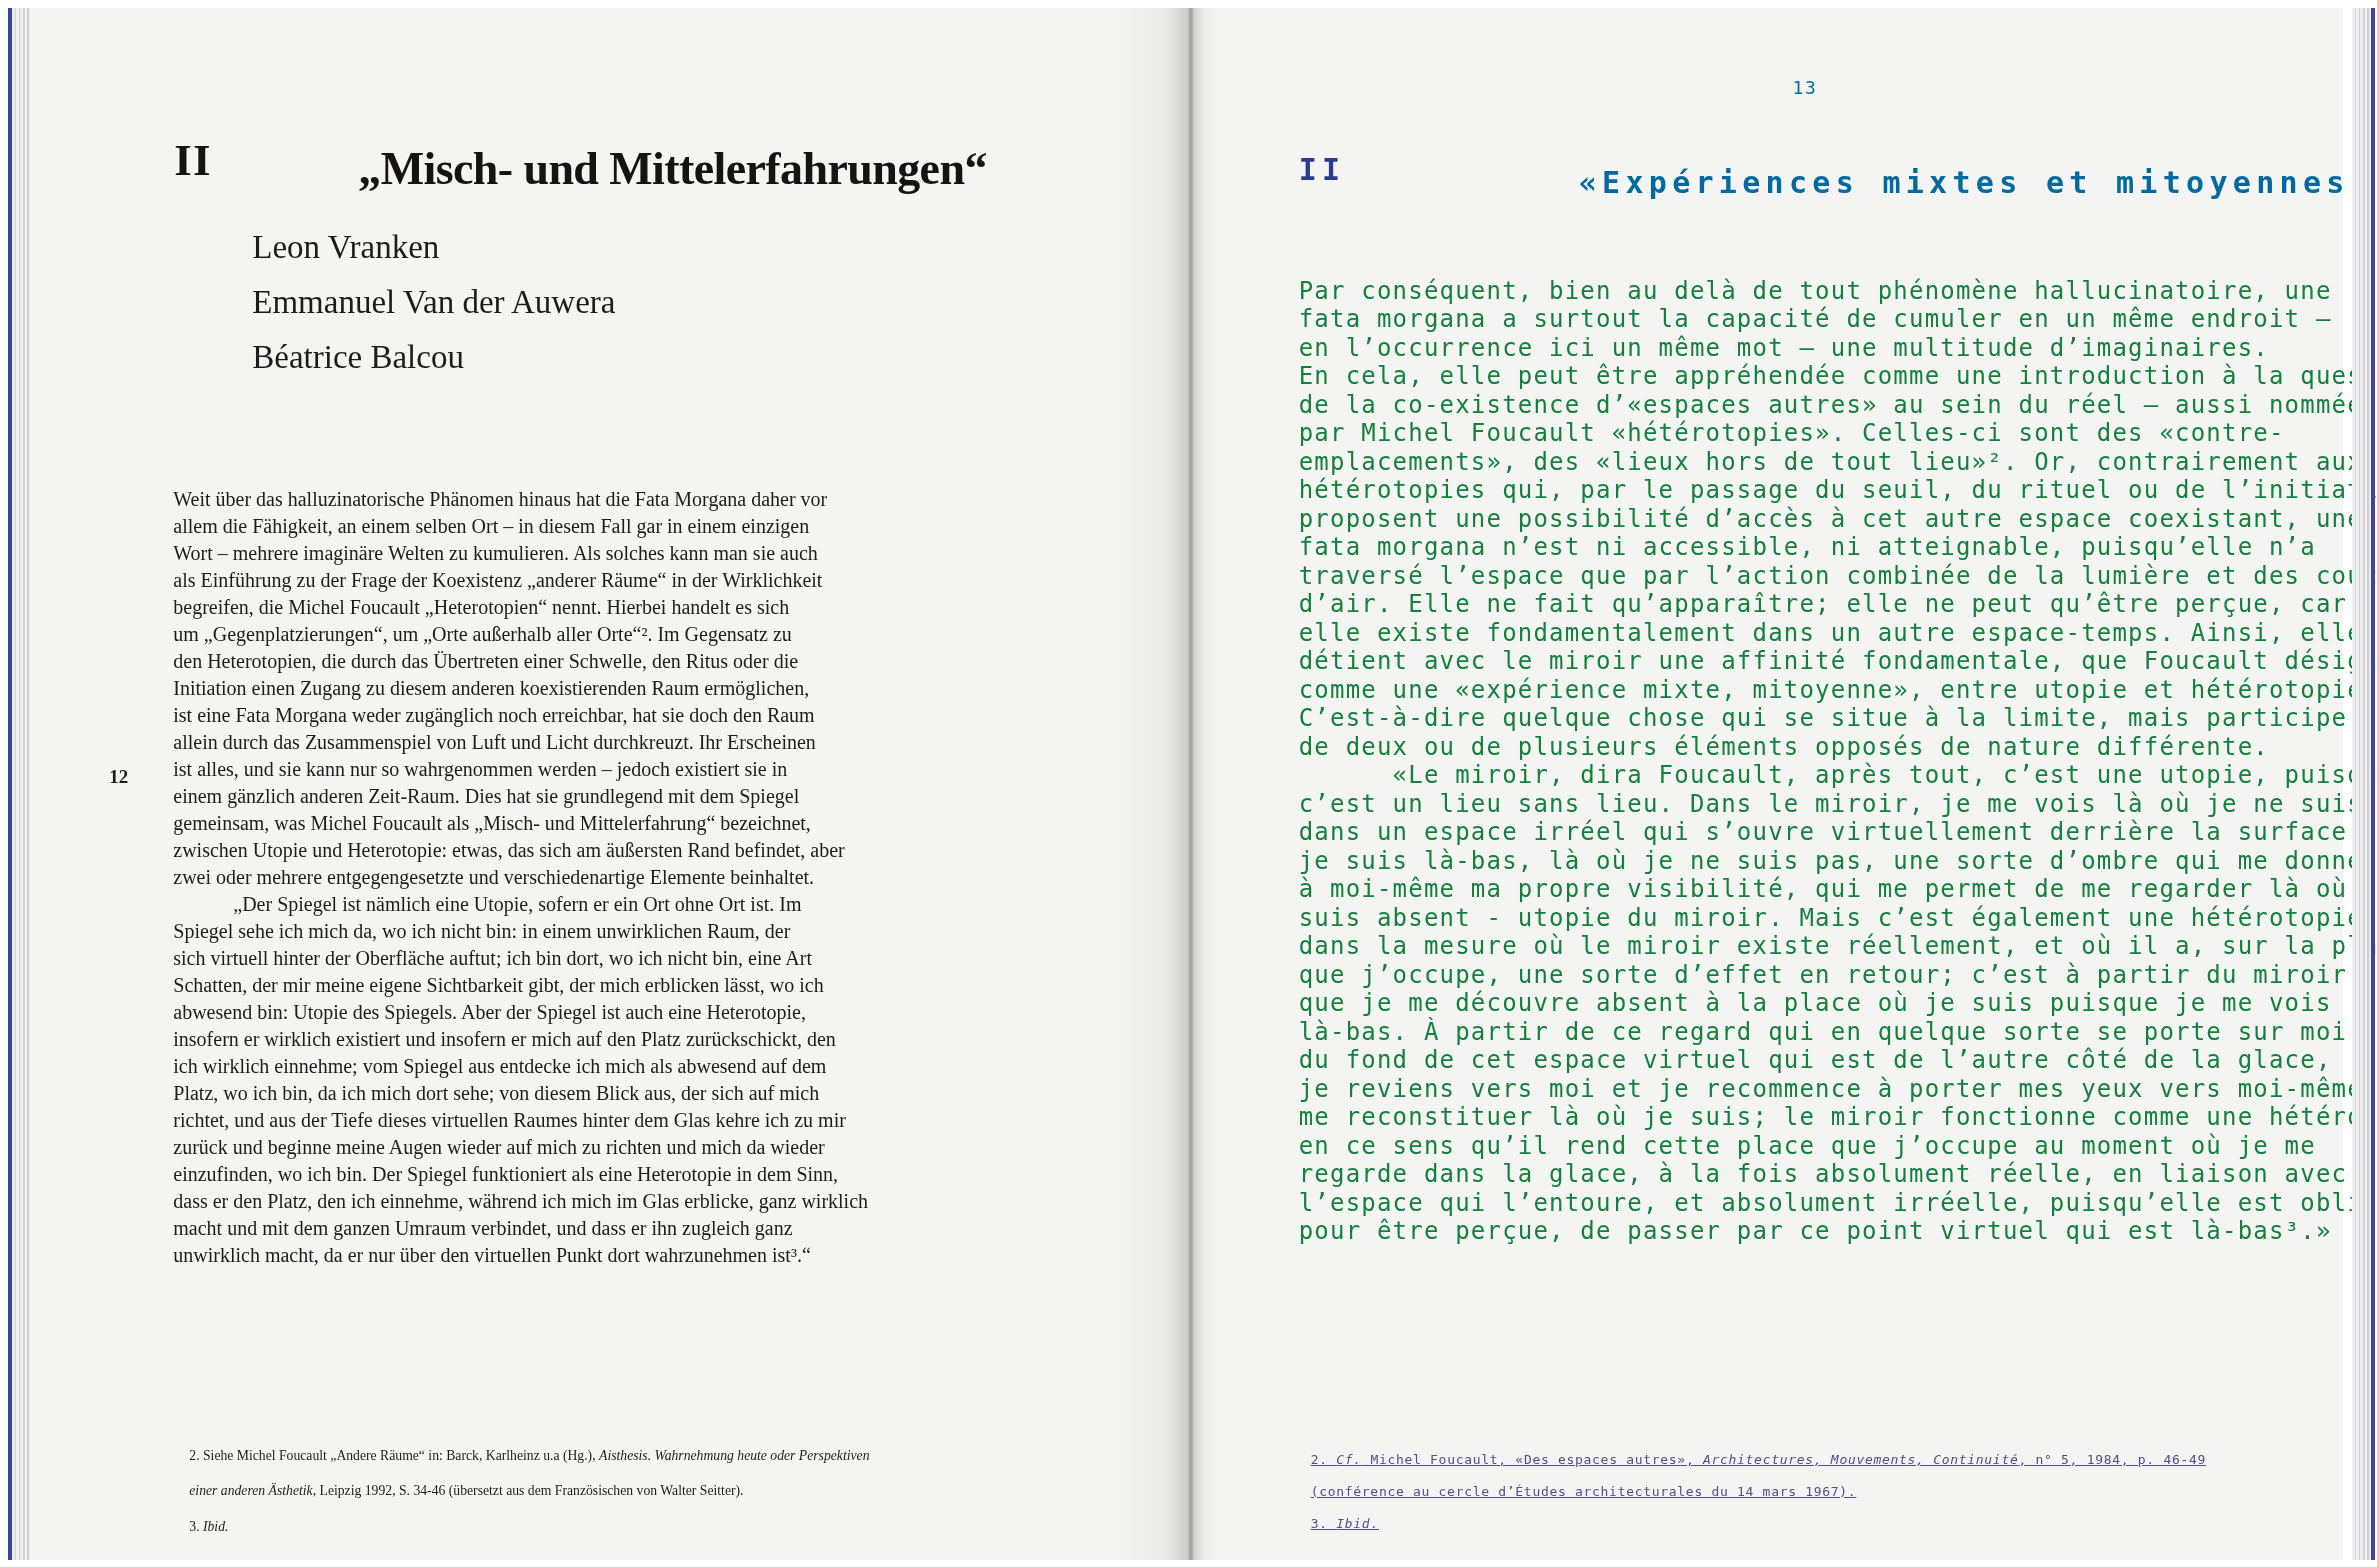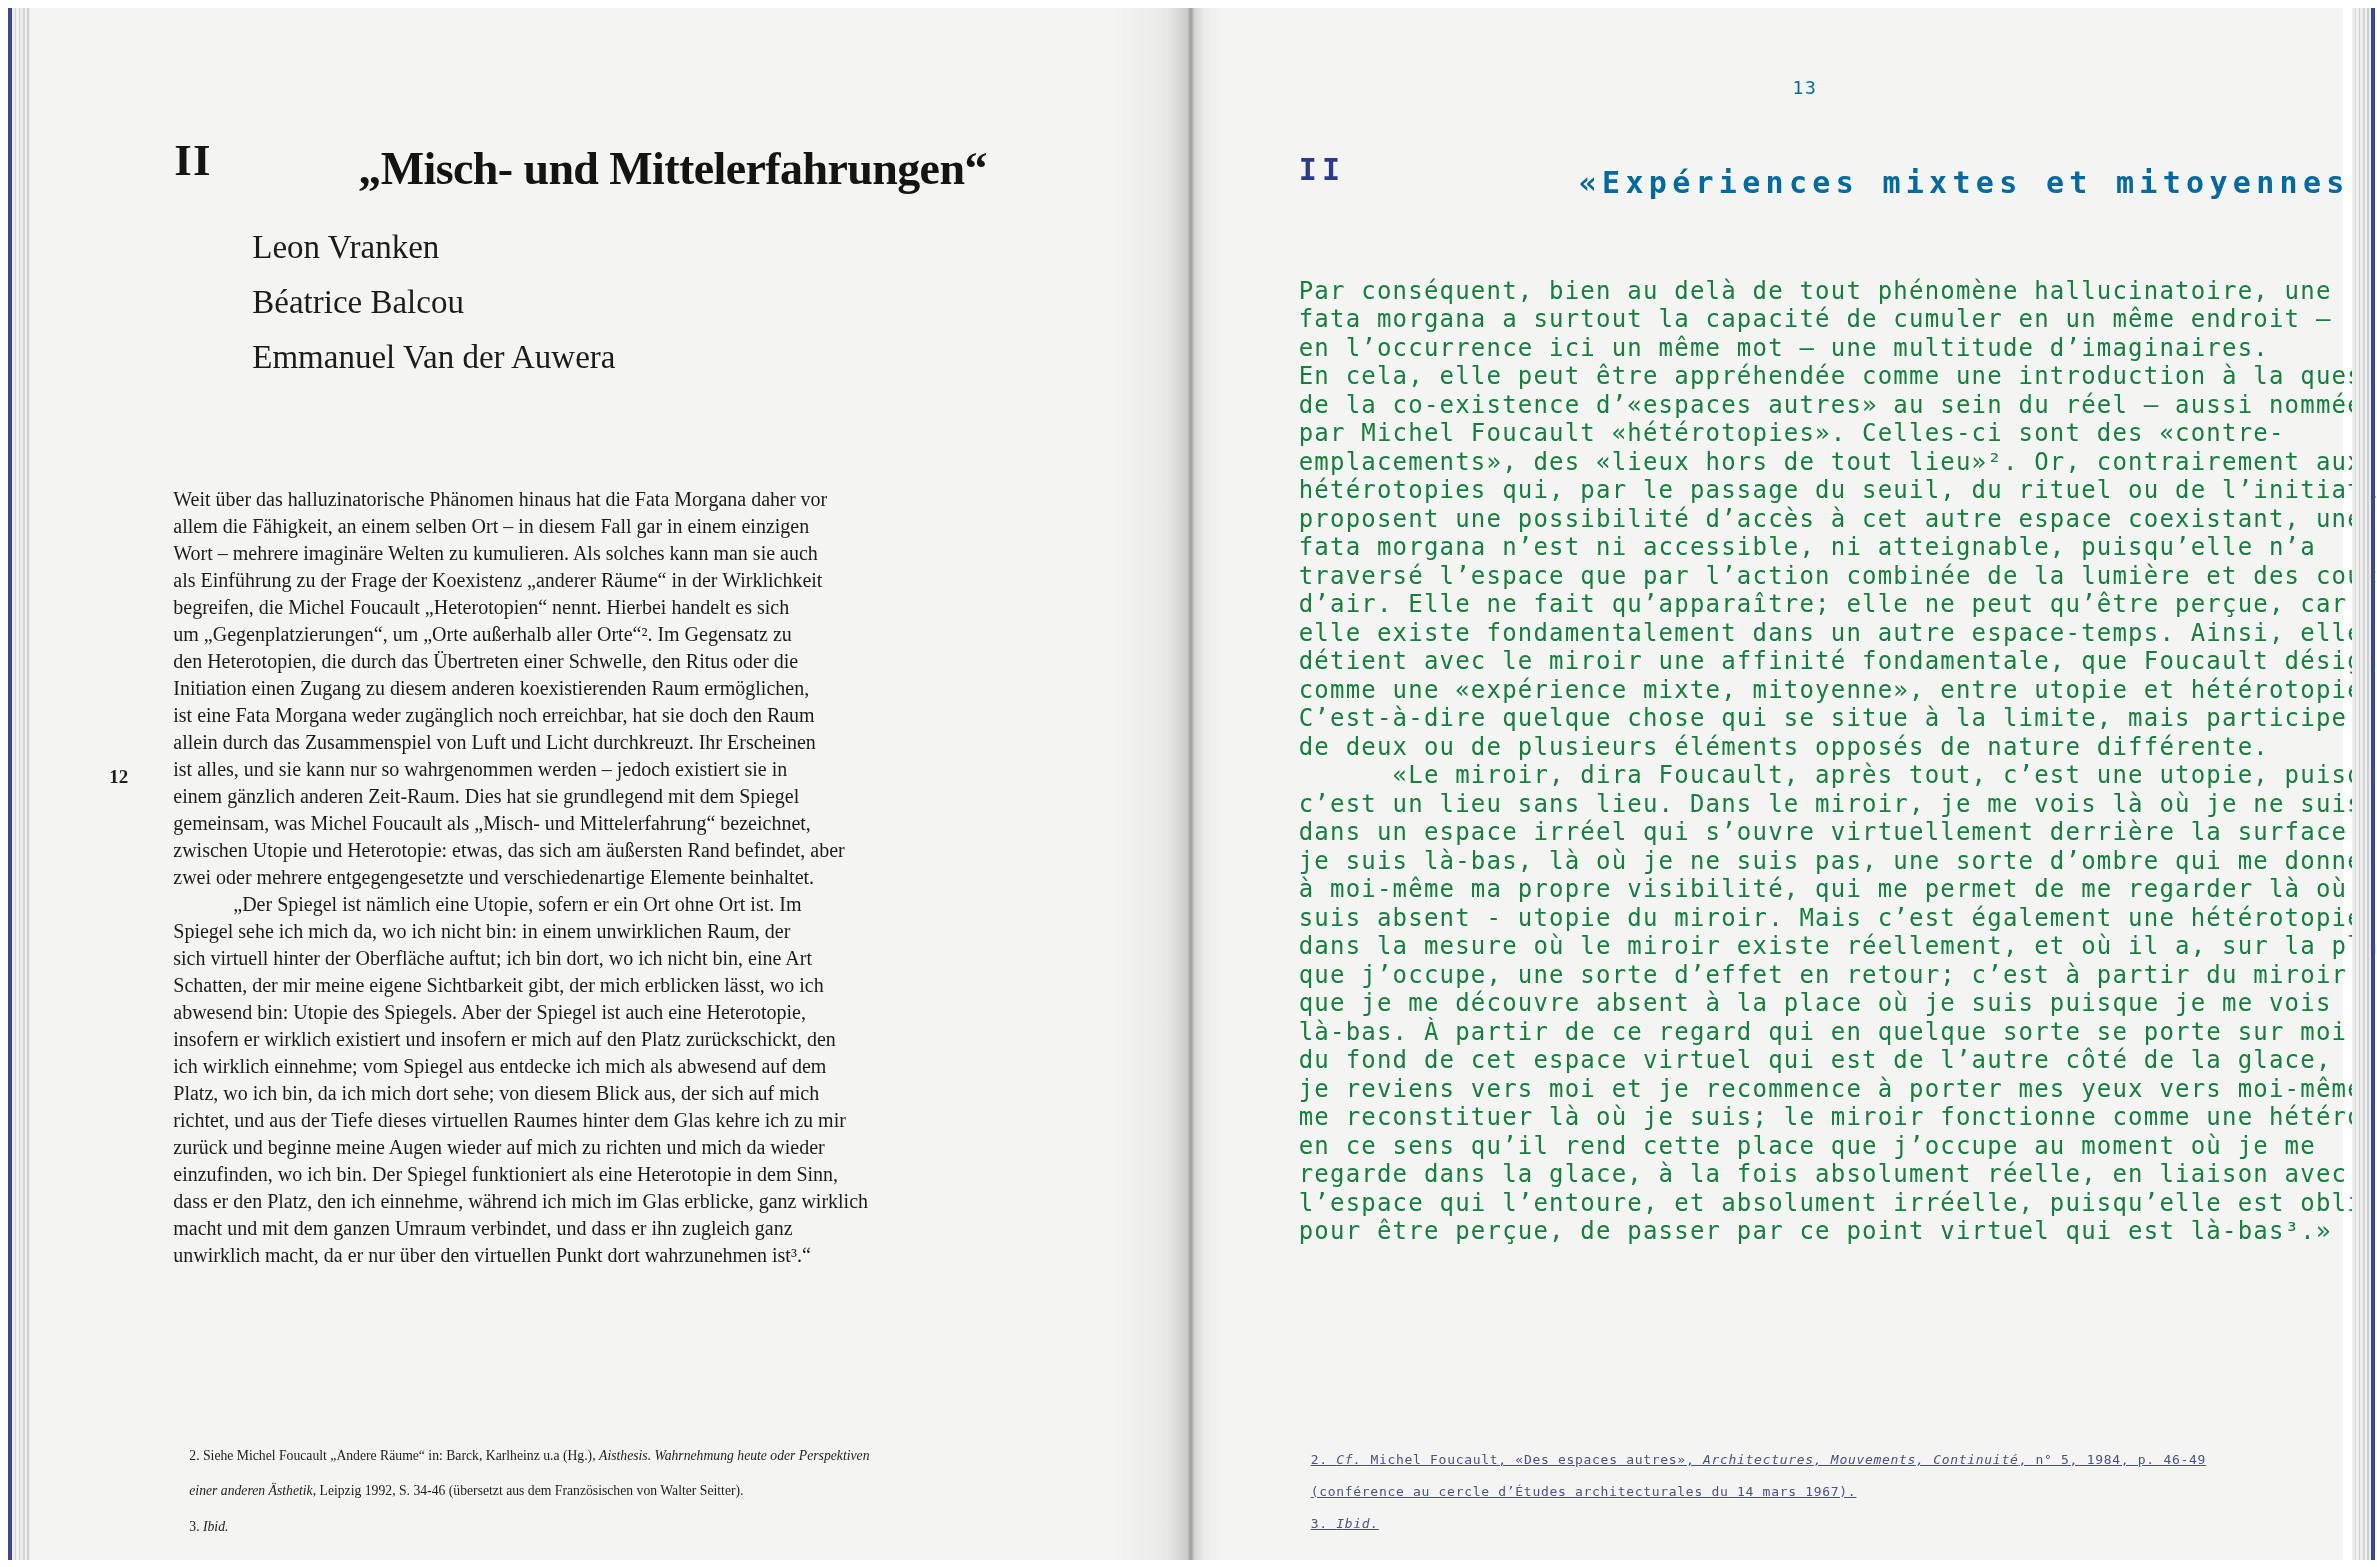--- a/index.html
+++ b/index.html
@@ -122,22 +122,22 @@
     <div class="page left-page">
       <div class="pagenum-de">12</div>
 
       <div class="chap-row-de">
         <span class="chap-numeral-de">II</span>
         <h1 class="chap-title-de">„Misch- und Mittelerfahrungen“</h1>
       </div>
 
       <div class="artists">
         <div class="artist-line">Leon Vranken</div>
+        <div class="artist-line">Emmanuel Van der Auwera</div>
         <div class="artist-line">Béatrice Balcou</div>
-        <div class="artist-line">Emmanuel Van der Auwera</div>
       </div>
 
       <div class="body-de">Weit über das halluzinatorische Phänomen hinaus hat die Fata Morgana daher vor
 allem die Fähigkeit, an einem selben Ort – in diesem Fall gar in einem einzigen
 Wort – mehrere imaginäre Welten zu kumulieren. Als solches kann man sie auch
 als Einführung zu der Frage der Koexistenz „anderer Räume“ in der Wirklichkeit
 begreifen, die Michel Foucault „Heterotopien“ nennt. Hierbei handelt es sich
 um „Gegenplatzierungen“, um „Orte außerhalb aller Orte“². Im Gegensatz zu
 den Heterotopien, die durch das Übertreten einer Schwelle, den Ritus oder die
 Initiation einen Zugang zu diesem anderen koexistierenden Raum ermöglichen,

